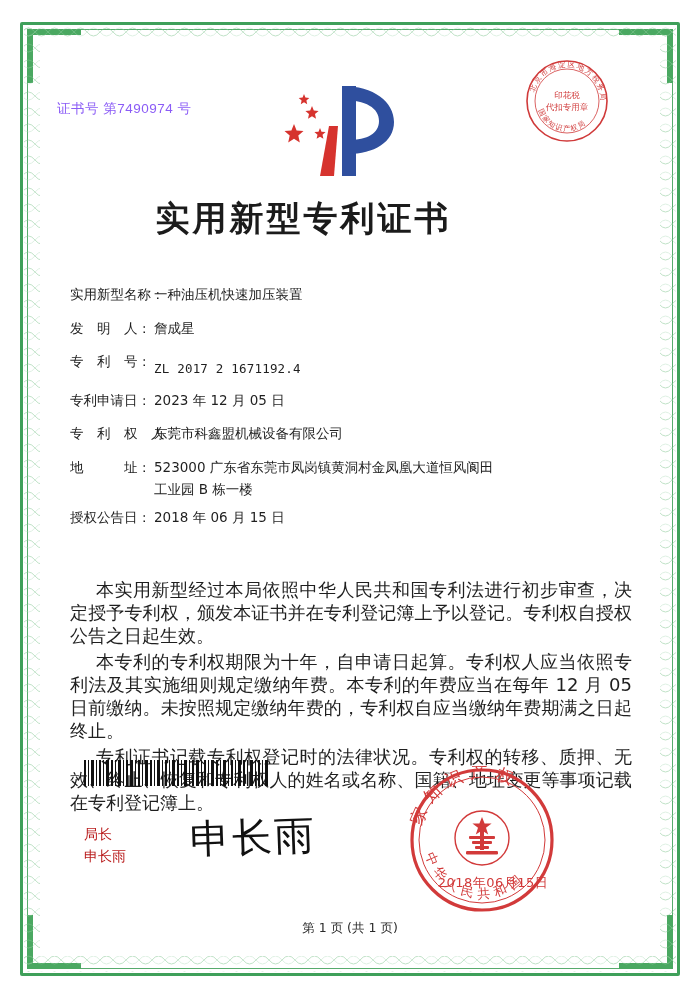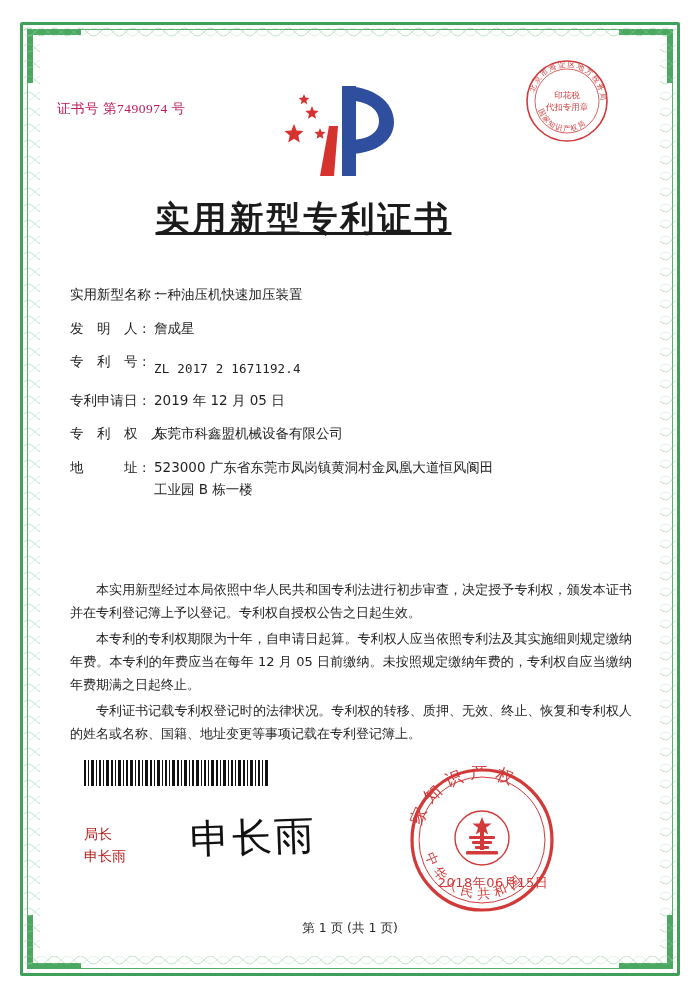--- a/index.html
+++ b/index.html
@@ -60,23 +60,23 @@
     box-sizing: border-box;
     pointer-events: none;
     opacity: .55;
   }
 
   .cert-no {
     position: absolute;
     left: 57px;
     top: 100px;
     font-size: 13.5px;
-    color: #be185d;
+    color: #8b5cf6;
     letter-spacing: .5px;
-    font-family: Liberation Serif, serif;
+    font-family: Liberation Sans, sans-serif;
     text-align: right;
   }
 
   .logo {
     position: absolute;
     left: 282px;
     top: 80px;
     width: 120px;
     height: 100px;
   }
@@ -93,21 +93,20 @@
     position: absolute;
     left: 0;
     top: 196px;
     width: 607px;
     text-align: center;
     font-size: 34px;
     font-weight: bold;
     letter-spacing: 3px;
     color: #1b1b1b;
     font-family: "DejaVu Serif", serif;
-    text-decoration: underline;
   }
 
   .fields {
     position: absolute;
     left: 70px;
     top: 286px;
     width: 560px;
     font-size: 13.5px;
     color: #1f1f1f;
   }
@@ -154,21 +153,21 @@
     width: 84px;
     flex: 0 0 84px;
     white-space: pre;
   }
 
   .body-text {
     position: absolute;
     left: 70px;
     top: 578px;
     width: 562px;
-    font-size: 13px;
+    font-size: 18px;
     line-height: 23px;
     color: #1f1f1f;
     text-align: justify;
   }
   .body-text p {
     margin: 0 0 3px 0;
     text-indent: 26px;
   }
 
   .barcode {
@@ -298,37 +297,41 @@
       <div class="f-value">詹成星</div>
     </div>
 
     <div class="field-row">
       <div class="f-label">专　利　号：</div>
       <div class="f-value mono">ZL 2017 2 1671192.4</div>
     </div>
 
     <div class="field-row">
       <div class="f-label">专利申请日：</div>
-      <div class="f-value">2019 年 12 月 05 日</div>
+      <div class="f-value">2023 年 12 月 05 日</div>
     </div>
 
     <div class="field-row">
       <div class="f-label">专　利　权　人：</div>
       <div class="f-value">东莞市科鑫盟机械设备有限公司</div>
     </div>
 
     <div class="field-row" style="margin-bottom:10px;justify-content:flex-end;">
       <div class="f-label">地　　　址：</div>
       <div class="f-value">
         <div>523000  广东省东莞市凤岗镇黄洞村金凤凰大道恒风阆田</div>
         <div style="margin-top:4px;">工业园 B 栋一楼</div>
       </div>
     </div>
 
     <div class="two-col">
+      <div class="col-left">
+        <div class="c-label">授权公告日：</div>
+        <div>2018 年 06 月 15 日</div>
+      </div>
     </div>
 
   </div>
 
   <div class="body-text">
     <p>本实用新型经过本局依照中华人民共和国专利法进行初步审查，决定授予专利权，颁发本证书并在专利登记簿上予以登记。专利权自授权公告之日起生效。</p>
     <p>本专利的专利权期限为十年，自申请日起算。专利权人应当依照专利法及其实施细则规定缴纳年费。本专利的年费应当在每年 12 月 05 日前缴纳。未按照规定缴纳年费的，专利权自应当缴纳年费期满之日起终止。</p>
     <p>专利证书记载专利权登记时的法律状况。专利权的转移、质押、无效、终止、恢复和专利权人的姓名或名称、国籍、地址变更等事项记载在专利登记簿上。</p>
   </div>
 

